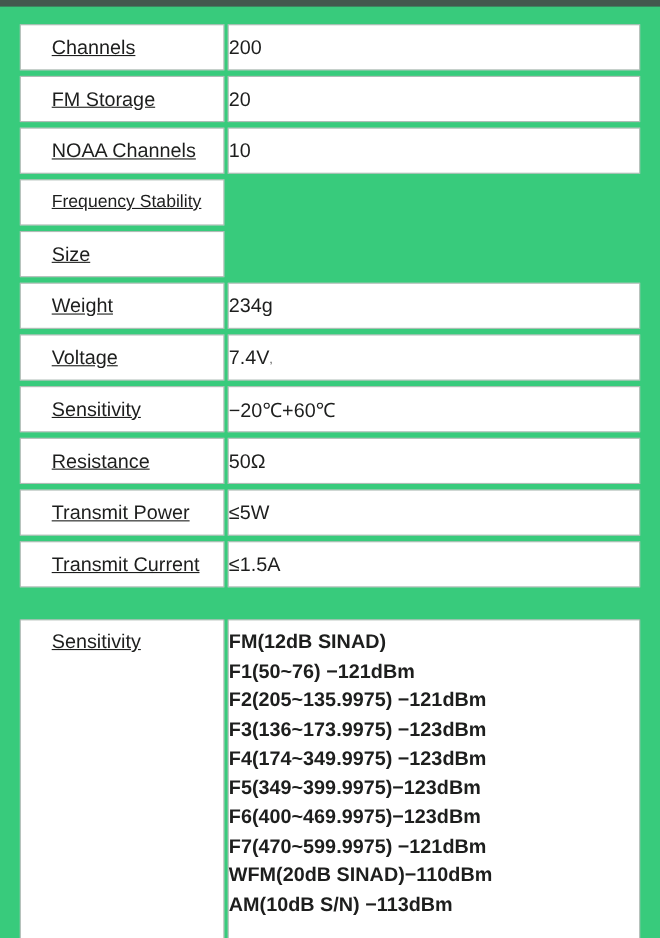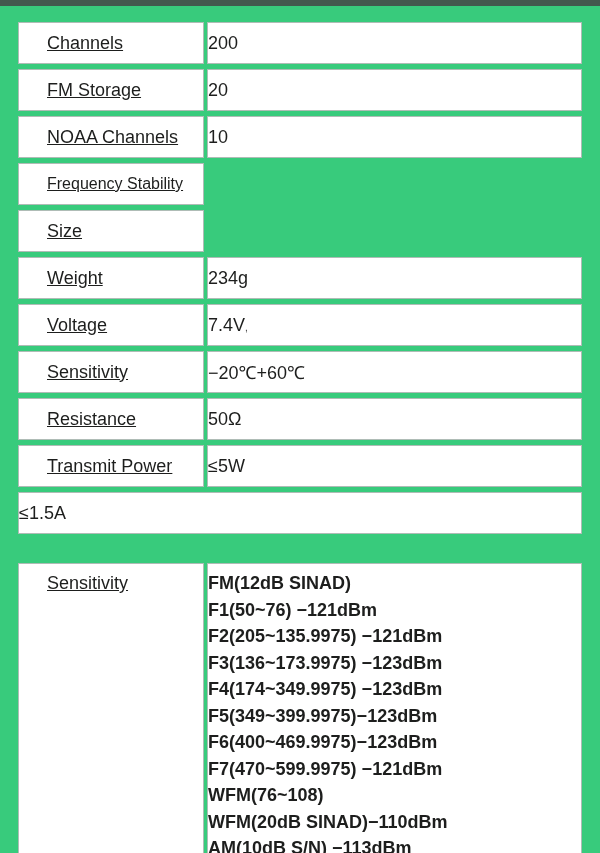--- a/index.html
+++ b/index.html
@@ -136,34 +136,34 @@
           <span>50Ω</span>
         </div>
       </div>
       <div class="row row-normal">
         <div class="cell label-cell">Transmit Power</div>
         <div class="cell value-cell">
           <span>≤5W</span>
         </div>
       </div>
       <div class="row row-normal">
+        <div class="cell label-cell">Transmit Current</div>
         <div class="cell value-cell">
           <span>≤1.5A</span>
         </div>
       </div>
       <div class="row row-tall row-last">
         <div class="cell label-cell">Sensitivity</div>
         <div class="cell value-cell">
           <div class="line">FM(12dB SINAD)</div>
           <div class="line">F1(50~76) −121dBm</div>
           <div class="line">F2(205~135.9975) −121dBm</div>
           <div class="line">F3(136~173.9975) −123dBm</div>
           <div class="line">F4(174~349.9975) −123dBm</div>
           <div class="line">F5(349~399.9975)−123dBm</div>
           <div class="line">F6(400~469.9975)−123dBm</div>
           <div class="line">F7(470~599.9975) −121dBm</div>
-          <div class="line">WFM(76~108)</div>
           <div class="line">WFM(20dB SINAD)−110dBm</div>
           <div class="line">AM(10dB S/N) −113dBm</div>
         </div>
       </div>
     </div>
 </div>
 
 </body></html>

